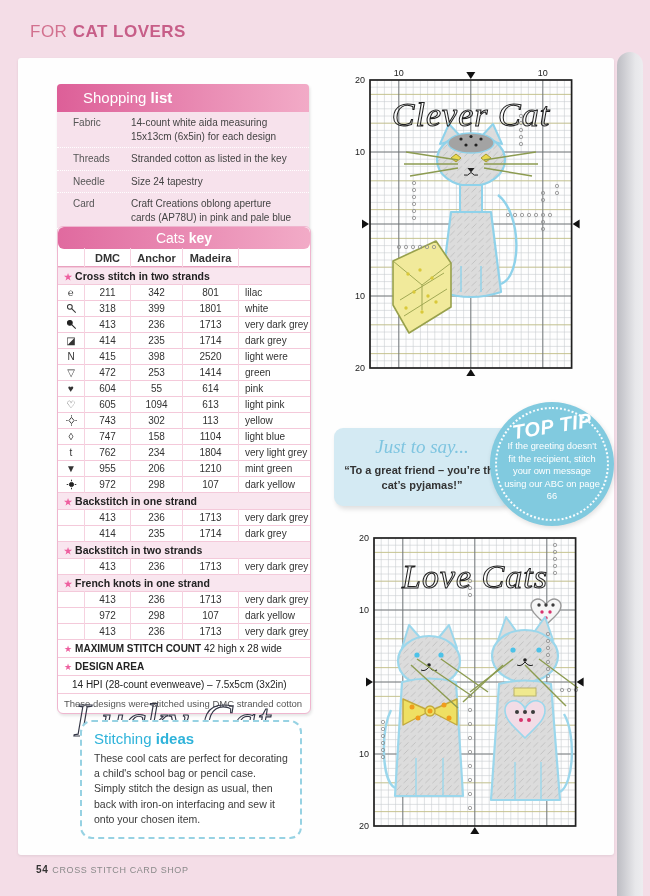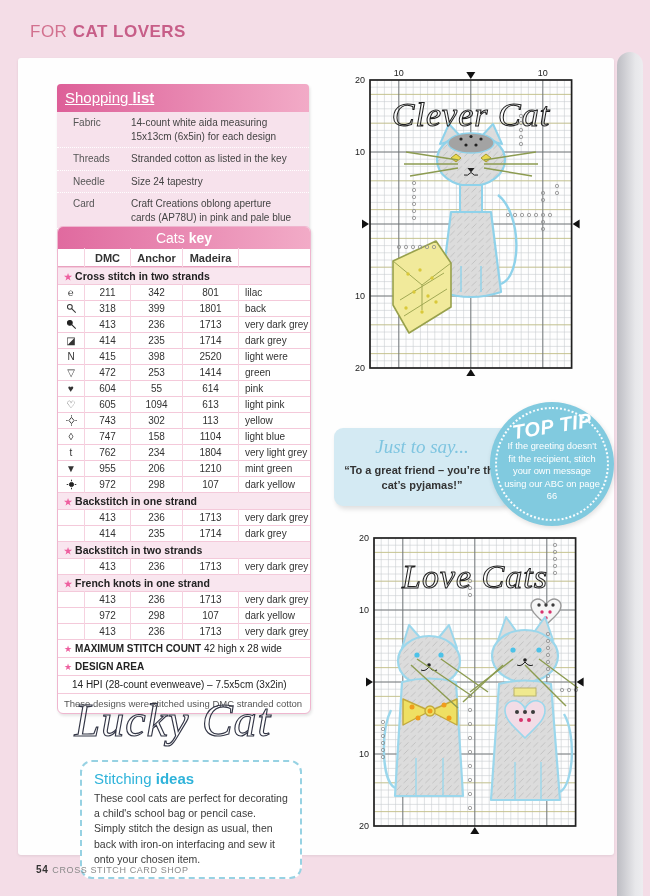--- a/index.html
+++ b/index.html
@@ -5,29 +5,29 @@
   html,body{margin:0;padding:0;}
   body{font-family:"Liberation Sans",sans-serif;background:#e9d2de;}
   .stage{position:relative;width:650px;height:896px;background:#f4dde7;overflow:hidden;}
   .page{position:absolute;left:18px;top:58px;width:596px;height:797px;background:#fefefe;border-radius:3px;box-shadow:0 1px 3px rgba(0,0,0,.08);}
   .page-edge{position:absolute;left:617px;top:52px;width:26px;height:844px;background:linear-gradient(to right,#bdbdc3,#e7e7ea 70%,#ededf0);border-radius:14px 14px 0 0;}
   .mag-header{position:absolute;left:30px;top:22px;font-size:17px;letter-spacing:.5px;color:#d2718f;}
   .mag-header b{color:#c75e88;}
   
   .card{position:absolute;border-radius:4px;}
   .shopping{left:57px;top:84px;width:252px;background:#f7e2ec;box-shadow:1px 2px 3px rgba(0,0,0,.12);}
-  .card-head{height:28px;line-height:28px;background:linear-gradient(90deg,#dd5f98,#f2abc7);color:#fff;font-size:15px;padding-left:8px;border-radius:4px 4px 0 0;text-decoration:underline;}
+  .card-head{height:28px;line-height:28px;background:linear-gradient(90deg,#dd5f98,#f2abc7);color:#fff;font-size:15px;padding-left:26px;border-radius:4px 4px 0 0;}
   .card-head b{font-weight:700;}
   .shop-item{display:flex;padding:4px 16px;border-bottom:1px dotted #ffffff;font-size:10px;color:#444;line-height:1.35;}
   .shop-item:last-child{border-bottom:none;}
   .shop-label{flex:0 0 58px;font-weight:400;color:#555;}
   .shop-value{flex:1;}
   
   .keycard{left:57px;top:226px;width:252px;background:#fff;border:1px solid #efb6cf;border-radius:6px;overflow:hidden;box-shadow:1px 2px 3px rgba(0,0,0,.10);}
-  .key-head-bar{height:22px;line-height:22px;background:linear-gradient(90deg,#e06a9f,#f2abc7);color:#fff;font-size:14px;text-align:center;}
+  .key-head-bar{height:22px;line-height:22px;background:linear-gradient(90deg,#e06a9f,#f2abc7);color:#fff;font-size:14px;text-align:center;border-radius:6px;}
   .key-row{display:grid;grid-template-columns:26px 46px 52px 56px 1fr;align-items:center;border-top:1px solid #f4c9da;font-size:10px;color:#333;min-height:15px;}
   .key-row>span{display:flex;align-items:center;justify-content:center;height:100%;padding:1px 0;}
   .key-row>span+span{border-left:1px solid #f6d2e0;}
   .key-row .name{justify-content:flex-start;padding-left:6px;white-space:nowrap;overflow:hidden;}
   .key-colhead{font-weight:700;font-size:11px;border-top:none;border-bottom:1px solid #e9a2c0;min-height:17px;}
   .key-sec{display:block;background:#f9e6ef;font-size:10.5px;font-weight:700;color:#222;padding:2px 6px;border-top:1px solid #f4c9da;}
   .star{color:#ee5f9f;margin-right:3px;font-size:9px;}
   .sym svg{width:11px;height:11px;display:block;}
   .swatch-line{width:26px;height:3px;border-radius:2px;}
   .swatch-dot{width:8px;height:8px;border-radius:50%;}
@@ -46,21 +46,21 @@
   .bubble-title{font-family:"Liberation Serif",serif;font-style:italic;font-size:19px;color:#7fc5e0;text-align:center;margin-bottom:5px;}
   .bubble-quote{font-size:11px;font-weight:700;color:#333;text-align:center;line-height:1.4;}
   
   .toptip{position:absolute;left:490px;top:402px;width:124px;height:124px;background:#81cadf;border-radius:50%;box-shadow:1px 2px 5px rgba(0,0,0,.12);}
   .toptip-ring{position:absolute;inset:5px;border:2px dotted rgba(255,255,255,.95);border-radius:50%;}
   .toptip-title{margin-top:13px;text-align:center;color:#fff;font-weight:700;font-style:italic;font-size:20px;transform:rotate(-9deg);letter-spacing:.5px;}
   .toptip-body{margin-top:2px;padding:0 14px;text-align:center;color:#fff;font-size:9.3px;line-height:1.35;}
   
   .lucky{position:absolute;left:58px;top:686px;}
   
-  .ideas{position:absolute;left:80px;top:760px;width:222px;background:#fff;border:2px dashed #97d2e3;border-radius:12px;padding:8px 12px 10px;box-sizing:border-box;}
+  .ideas{position:absolute;left:80px;top:720px;width:222px;background:#fff;border:2px dashed #97d2e3;border-radius:12px;padding:8px 12px 10px;box-sizing:border-box;}
   .ideas-title{font-size:15px;color:#2fb3da;margin-bottom:4px;}
   .ideas-title b{font-weight:700;}
   .ideas-body{font-size:10.5px;color:#3a3a3a;line-height:1.45;}
   
   .footer{position:absolute;left:36px;top:864px;font-size:9px;color:#8a8a8a;letter-spacing:.6px;}
   .footer b{color:#333;font-size:10px;margin-right:4px;}
 </style>
 </head>
 <body>
 
@@ -132,21 +132,21 @@
                 <g fill="none" stroke="#333" stroke-width="1.1">
                   <circle cx="4.2" cy="4.2" r="2.6"></circle>
                   <line x1="6.2" y1="6.2" x2="10.6" y2="10.6"></line>
                 </g>
               </svg>
             </span>
           </span>
           <span>318</span>
           <span>399</span>
           <span>1801</span>
-          <span class="name">back</span>
+          <span class="name">white</span>
         </div>
         <div class="key-row">
           <span>
             <span class="sym">
               <svg viewBox="0 0 12 12">
                 <g stroke="#222" stroke-width="1.1">
                   <circle cx="4.2" cy="4.2" r="2.6" fill="#222"></circle>
                   <line x1="6.2" y1="6.2" x2="10.6" y2="10.6"></line>
                 </g>
               </svg>

